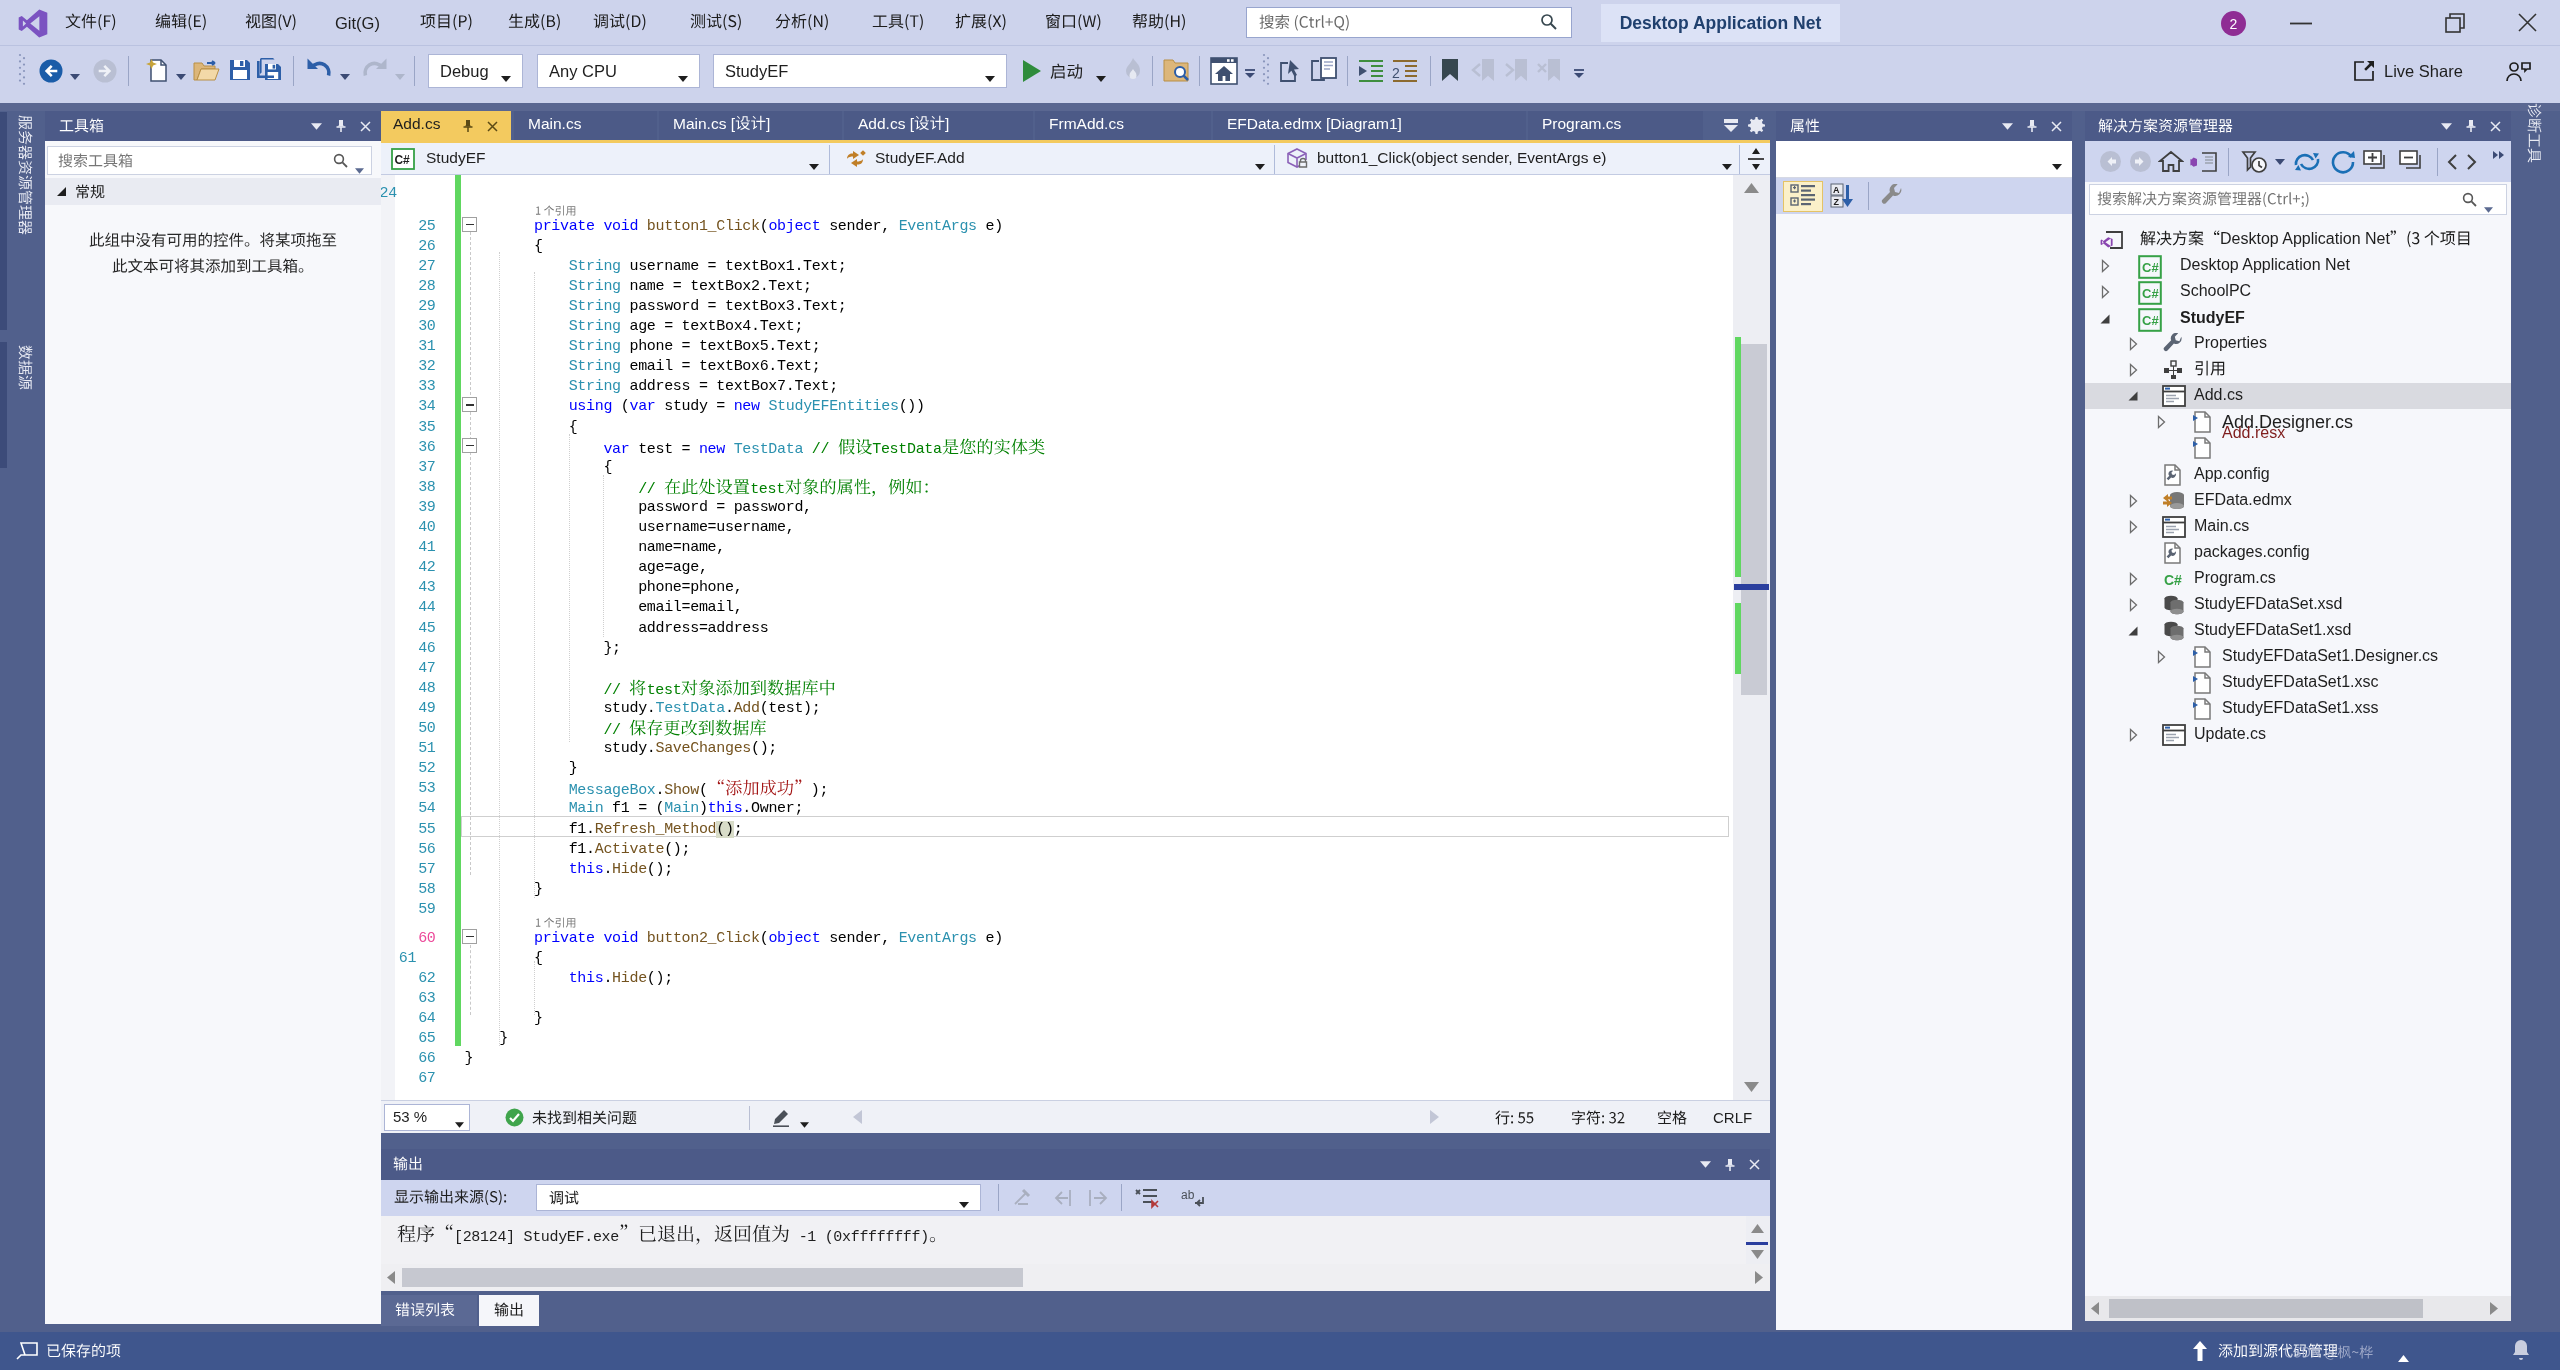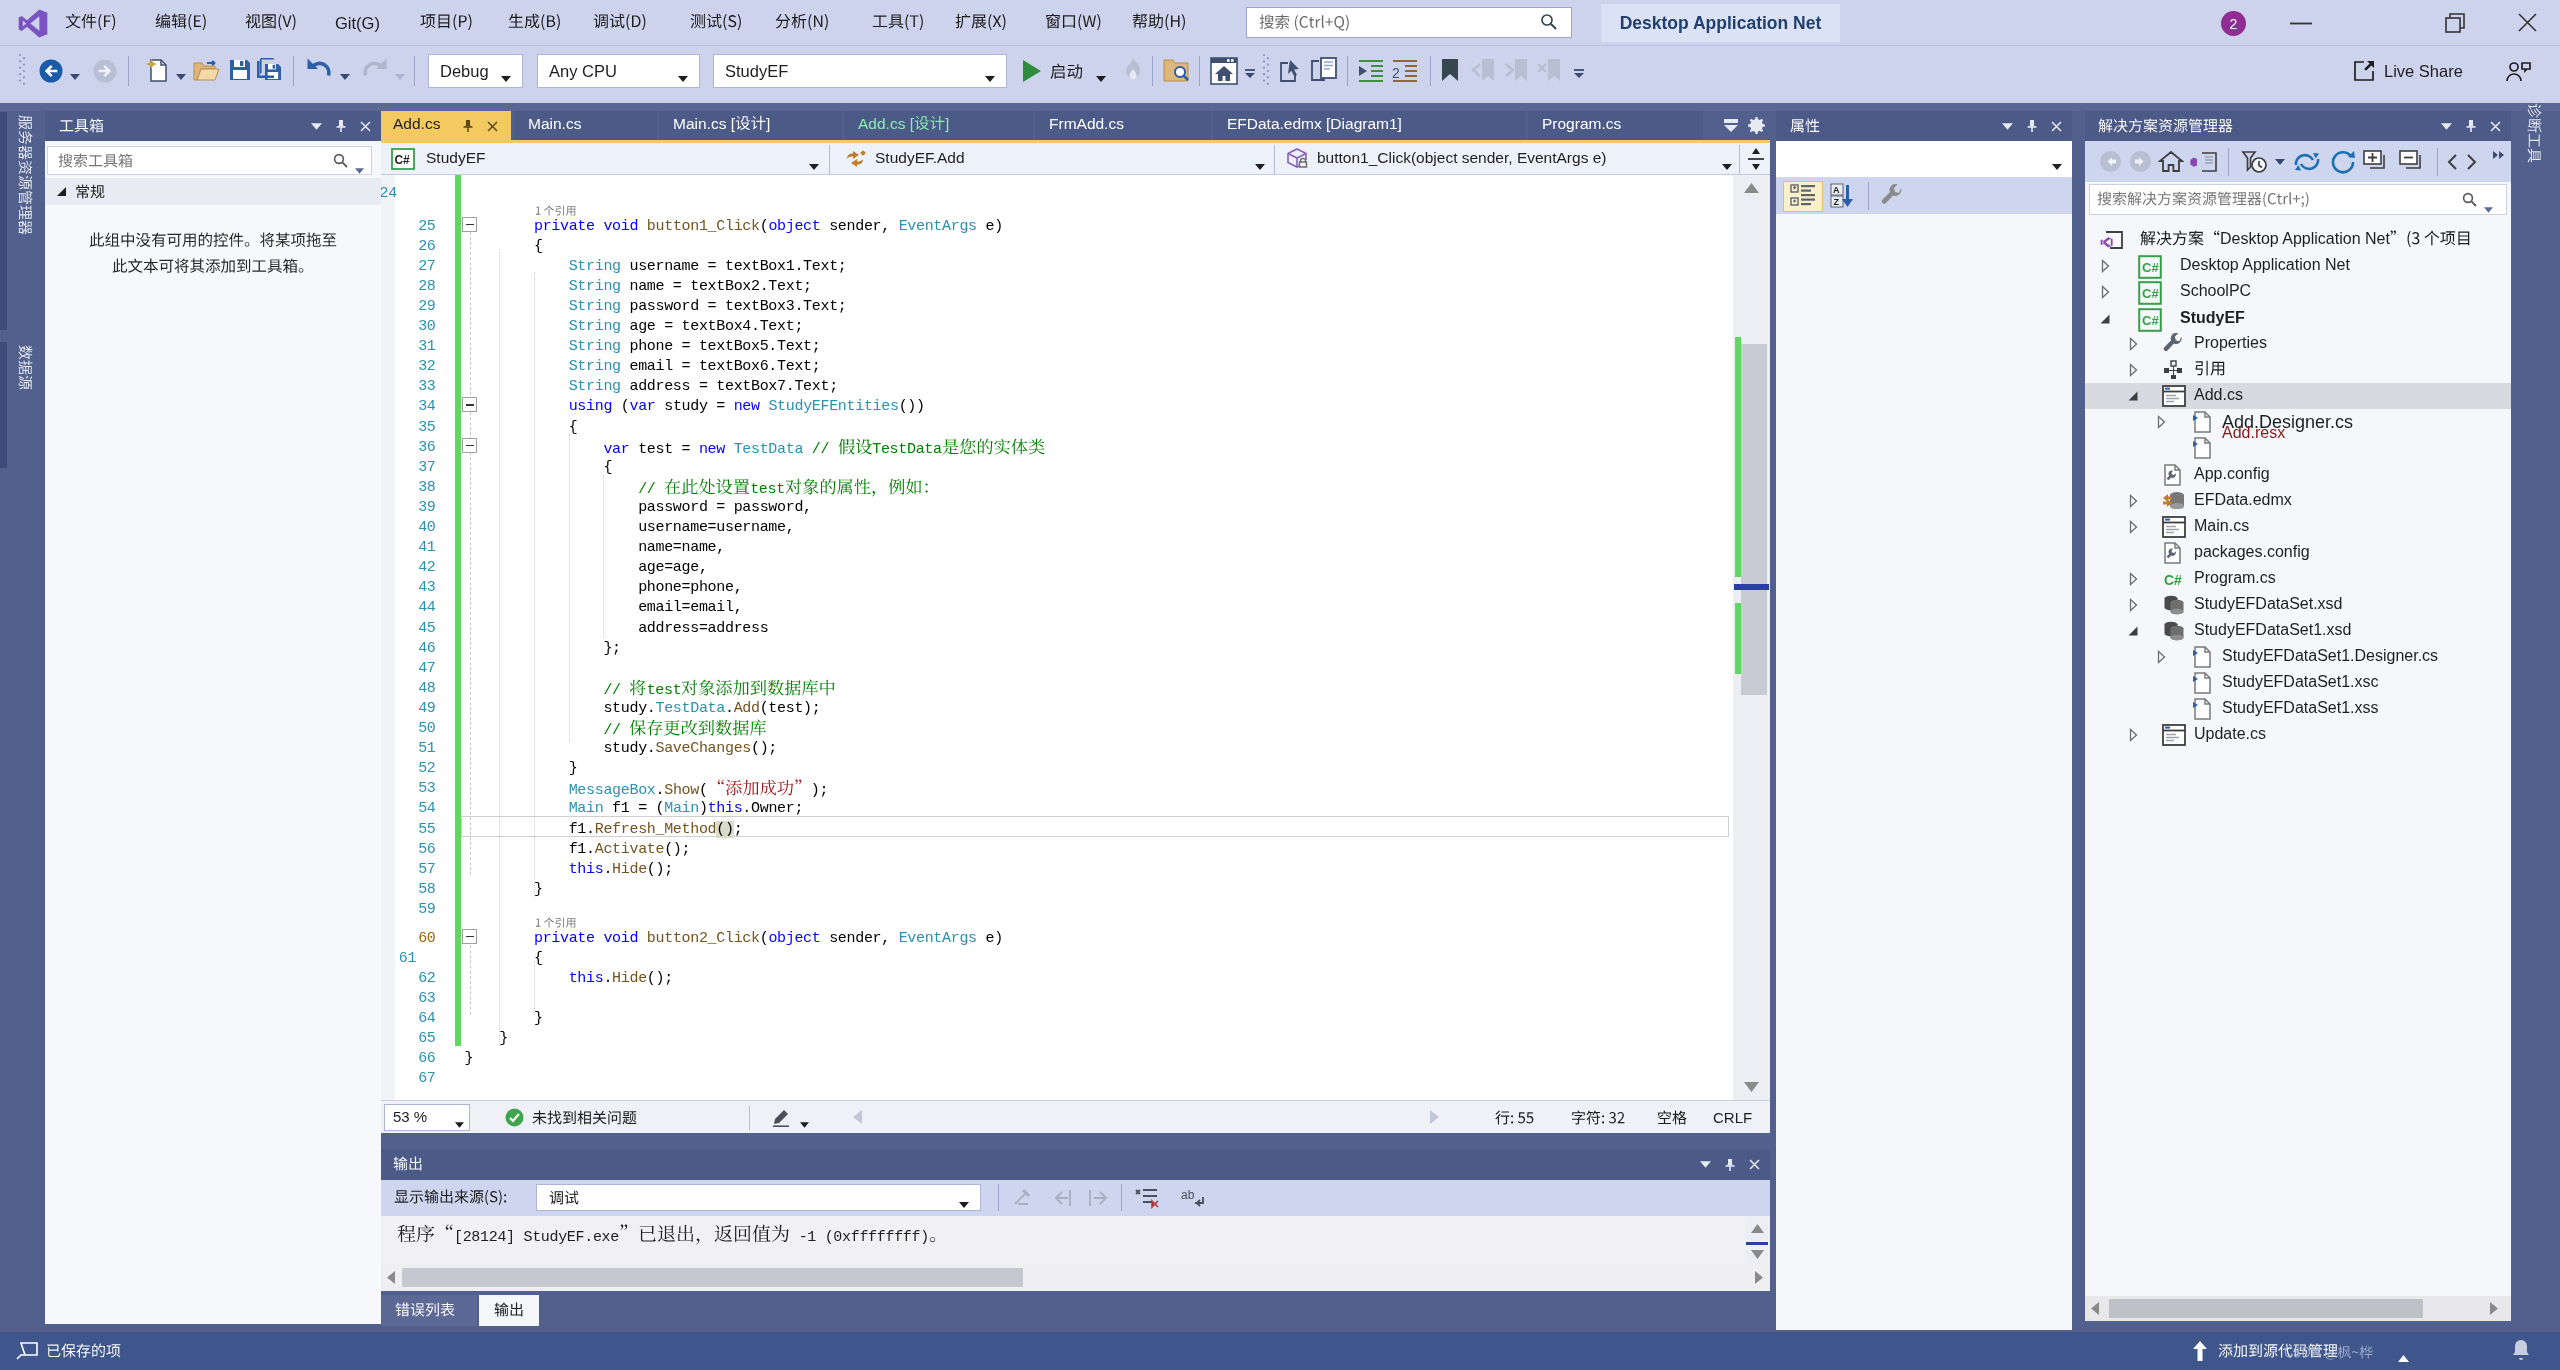--- a/index.html
+++ b/index.html
@@ -327,21 +327,21 @@
       <path stroke="#5B4A15" stroke-width="1.5" d="M1 1l9 9M10 1l-9 9"></path>
     </svg>
     <div class="abs" style="left:514px;top:111px;width:143px;height:29px;background:#4C5A87;color:#FFF">
       <div style="position:absolute;left:14px;top:4px;font-size:15.5px;white-space:nowrap"><span>Main.cs</span></div>
     </div>
     <div class="abs" style="left:659px;top:111px;width:183px;height:29px;background:#4C5A87;color:#FFF">
       <div style="position:absolute;left:14px;top:4px;font-size:15.5px;white-space:nowrap"><span>Main.cs [</span><svg class="c" style="vertical-align:-4.6px" width="31" height="18.3" viewBox="0 -0 31 18.3">
           <path fill="currentColor" d="M1.9 1.6C2.7 2.3 3.8 3.4 4.2 4L5 3.2C4.5 2.6 3.5 1.6 2.7 0.9ZM0.7 5.5V6.6H2.9V12.2C2.9 12.9 2.4 13.4 2.1 13.6C2.3 13.8 2.6 14.3 2.7 14.6C2.9 14.3 3.4 14 6.1 11.9C6 11.7 5.8 11.2 5.7 10.9L4 12.2V5.5ZM7.6 1.2V2.9C7.6 4 7.3 5.3 5.2 6.3C5.4 6.4 5.8 6.9 6 7.1C8.2 6.1 8.7 4.4 8.7 2.9V2.3H11.5V4.8C11.5 5.9 11.7 6.4 12.8 6.4C12.9 6.4 13.7 6.4 13.9 6.4C14.2 6.4 14.6 6.4 14.7 6.3C14.7 6 14.7 5.6 14.6 5.3C14.4 5.3 14.1 5.4 13.9 5.4C13.7 5.4 13 5.4 12.8 5.4C12.6 5.4 12.6 5.2 12.6 4.8V1.2ZM12.5 8.6C11.9 9.8 11.1 10.8 10.1 11.6C9 10.8 8.2 9.7 7.6 8.6ZM6 7.5V8.6H6.8L6.5 8.6C7.2 10.1 8 11.3 9.1 12.3C8 13.1 6.6 13.6 5.3 13.9C5.5 14.1 5.8 14.6 5.8 14.9C7.3 14.5 8.8 13.9 10 13C11.2 13.9 12.6 14.5 14.2 14.9C14.4 14.6 14.7 14.1 14.9 13.9C13.4 13.6 12.1 13 11 12.3C12.3 11.2 13.3 9.7 14 7.7L13.3 7.4L13.1 7.5Z M17.6 1.6C18.5 2.4 19.6 3.4 20.1 4.1L20.9 3.2C20.3 2.6 19.2 1.6 18.4 0.9ZM16.2 5.5V6.6H18.7V12.2C18.7 12.9 18.2 13.3 17.9 13.5C18.1 13.7 18.4 14.3 18.5 14.6C18.8 14.3 19.2 13.9 22.1 11.8C22 11.6 21.8 11.1 21.8 10.8L19.9 12.1V5.5ZM25.2 0.7V5.8H21.3V7H25.2V14.9H26.4V7H30.4V5.8H26.4V0.7Z"></path>
         </svg><span>]</span></div>
     </div>
-    <div class="abs" style="left:844px;top:111px;width:189px;height:29px;background:#4C5A87;color:#86efac">
+    <div class="abs" style="left:844px;top:111px;width:189px;height:29px;background:#4C5A87;color:#ffffff">
       <div style="position:absolute;left:14px;top:4px;font-size:15.5px;white-space:nowrap"><span>Add.cs [</span><svg class="c" style="vertical-align:-4.6px" width="31" height="18.3" viewBox="0 -0 31 18.3">
           <path fill="currentColor" d="M1.9 1.6C2.7 2.3 3.8 3.4 4.2 4L5 3.2C4.5 2.6 3.5 1.6 2.7 0.9ZM0.7 5.5V6.6H2.9V12.2C2.9 12.9 2.4 13.4 2.1 13.6C2.3 13.8 2.6 14.3 2.7 14.6C2.9 14.3 3.4 14 6.1 11.9C6 11.7 5.8 11.2 5.7 10.9L4 12.2V5.5ZM7.6 1.2V2.9C7.6 4 7.3 5.3 5.2 6.3C5.4 6.4 5.8 6.9 6 7.1C8.2 6.1 8.7 4.4 8.7 2.9V2.3H11.5V4.8C11.5 5.9 11.7 6.4 12.8 6.4C12.9 6.4 13.7 6.4 13.9 6.4C14.2 6.4 14.6 6.4 14.7 6.3C14.7 6 14.7 5.6 14.6 5.3C14.4 5.3 14.1 5.4 13.9 5.4C13.7 5.4 13 5.4 12.8 5.4C12.6 5.4 12.6 5.2 12.6 4.8V1.2ZM12.5 8.6C11.9 9.8 11.1 10.8 10.1 11.6C9 10.8 8.2 9.7 7.6 8.6ZM6 7.5V8.6H6.8L6.5 8.6C7.2 10.1 8 11.3 9.1 12.3C8 13.1 6.6 13.6 5.3 13.9C5.5 14.1 5.8 14.6 5.8 14.9C7.3 14.5 8.8 13.9 10 13C11.2 13.9 12.6 14.5 14.2 14.9C14.4 14.6 14.7 14.1 14.9 13.9C13.4 13.6 12.1 13 11 12.3C12.3 11.2 13.3 9.7 14 7.7L13.3 7.4L13.1 7.5Z M17.6 1.6C18.5 2.4 19.6 3.4 20.1 4.1L20.9 3.2C20.3 2.6 19.2 1.6 18.4 0.9ZM16.2 5.5V6.6H18.7V12.2C18.7 12.9 18.2 13.3 17.9 13.5C18.1 13.7 18.4 14.3 18.5 14.6C18.8 14.3 19.2 13.9 22.1 11.8C22 11.6 21.8 11.1 21.8 10.8L19.9 12.1V5.5ZM25.2 0.7V5.8H21.3V7H25.2V14.9H26.4V7H30.4V5.8H26.4V0.7Z"></path>
         </svg><span>]</span></div>
     </div>
     <div class="abs" style="left:1035px;top:111px;width:176px;height:29px;background:#4C5A87;color:#FFF">
       <div style="position:absolute;left:14px;top:4px;font-size:15.5px;white-space:nowrap"><span>FrmAdd.cs</span></div>
     </div>
     <div class="abs" style="left:1213px;top:111px;width:313px;height:29px;background:#4C5A87;color:#FFF">
       <div style="position:absolute;left:14px;top:4px;font-size:15.5px;white-space:nowrap"><span>EFData.edmx [Diagram1]</span></div>
     </div>
@@ -502,21 +502,21 @@
         <div class="abs mono" style="left:0px;top:859.7px;height:20.1px;line-height:20.1px;color:#000">            <span class="kw">this</span>.<span class="me">Hide</span>();</div>
         <div class="abs mono" style="left:-85px;top:859.7px;width:56px;text-align:right;height:20.1px;line-height:20.1px;color:#2B91AF">57</div>
         <div class="abs mono" style="left:0px;top:879.8px;height:20.1px;line-height:20.1px;color:#000">        }</div>
         <div class="abs mono" style="left:-85px;top:879.8px;width:56px;text-align:right;height:20.1px;line-height:20.1px;color:#2B91AF">58</div>
         <div class="abs mono" style="left:0px;top:899.9px;height:20.1px;line-height:20.1px;color:#000"></div>
         <div class="abs mono" style="left:-85px;top:899.9px;width:56px;text-align:right;height:20.1px;line-height:20.1px;color:#2B91AF">59</div>
         <div class="abs" style="left:70px;top:913px"><svg class="c" style="vertical-align:-3.3px" width="41.6" height="13" viewBox="0 -0 41.6 13">
             <path fill="#767676" d="M1 9.7H5.4V8.8H3.8V1.6H3C2.6 1.9 2 2.1 1.3 2.2V2.8H2.8V8.8H1Z M13.6 3.7V10.5H14.5V3.7ZM14.1 0.4C13 2.3 11 3.9 9 4.8C9.2 5 9.4 5.3 9.6 5.5C11.3 4.7 12.9 3.4 14.1 1.9C15.5 3.6 17 4.7 18.6 5.5C18.8 5.3 19 5 19.2 4.8C17.5 4 16 2.9 14.6 1.3L14.9 0.8Z M28.2 0.6V10.6H29V0.6ZM21.1 3.4C21 4.5 20.8 5.8 20.5 6.7H24.7C24.6 8.5 24.4 9.3 24.1 9.6C24 9.7 23.9 9.7 23.6 9.7C23.4 9.7 22.6 9.7 21.9 9.6C22.1 9.8 22.2 10.2 22.2 10.4C22.9 10.5 23.6 10.5 23.9 10.5C24.3 10.4 24.6 10.4 24.8 10.1C25.2 9.8 25.4 8.8 25.6 6.3C25.6 6.2 25.6 5.9 25.6 5.9H21.6C21.7 5.4 21.8 4.8 21.9 4.2H25.5V0.9H20.7V1.7H24.7V3.4Z M32.3 1.2V5.2C32.3 6.8 32.1 8.7 30.9 10.1C31.1 10.2 31.4 10.4 31.6 10.6C32.4 9.7 32.8 8.4 32.9 7.2H35.7V10.5H36.5V7.2H39.5V9.4C39.5 9.6 39.4 9.7 39.2 9.7C39 9.7 38.3 9.7 37.5 9.7C37.6 9.9 37.7 10.3 37.8 10.5C38.8 10.5 39.4 10.5 39.8 10.4C40.2 10.2 40.3 10 40.3 9.4V1.2ZM33.1 2H35.7V3.8H33.1ZM39.5 2V3.8H36.5V2ZM33.1 4.6H35.7V6.4H33C33.1 6 33.1 5.6 33.1 5.2ZM39.5 4.6V6.4H36.5V4.6Z"></path>
           </svg></div>
         <div class="abs mono" style="left:0px;top:928.5px;height:20.1px;line-height:20.1px;color:#000">        <span class="kw">private</span> <span class="kw">void</span> <span class="me">button2_Click</span>(<span class="kw">object</span> sender, <span class="ty">EventArgs</span> e)</div>
-        <div class="abs mono" style="left:-85px;top:928.5px;width:56px;text-align:right;height:20.1px;line-height:20.1px;color:#a16207">60</div>
+        <div class="abs mono" style="left:-85px;top:928.5px;width:56px;text-align:right;height:20.1px;line-height:20.1px;color:#ec4899">60</div>
         <div class="abs mono" style="left:0px;top:948.6px;height:20.1px;line-height:20.1px;color:#000">        {</div>
         <div class="abs mono" style="left:-85px;top:948.6px;width:56px;text-align:center;height:20.1px;line-height:20.1px;color:#2B91AF">61</div>
         <div class="abs mono" style="left:0px;top:968.7px;height:20.1px;line-height:20.1px;color:#000">            <span class="kw">this</span>.<span class="me">Hide</span>();</div>
         <div class="abs mono" style="left:-85px;top:968.7px;width:56px;text-align:right;height:20.1px;line-height:20.1px;color:#2B91AF">62</div>
         <div class="abs mono" style="left:0px;top:988.8px;height:20.1px;line-height:20.1px;color:#000"></div>
         <div class="abs mono" style="left:-85px;top:988.8px;width:56px;text-align:right;height:20.1px;line-height:20.1px;color:#2B91AF">63</div>
         <div class="abs mono" style="left:0px;top:1008.9px;height:20.1px;line-height:20.1px;color:#000">        }</div>
         <div class="abs mono" style="left:-85px;top:1008.9px;width:56px;text-align:right;height:20.1px;line-height:20.1px;color:#2B91AF">64</div>
         <div class="abs mono" style="left:0px;top:1029.0px;height:20.1px;line-height:20.1px;color:#000">    }</div>
         <div class="abs mono" style="left:-85px;top:1029.0px;width:56px;text-align:right;height:20.1px;line-height:20.1px;color:#2B91AF">65</div>

